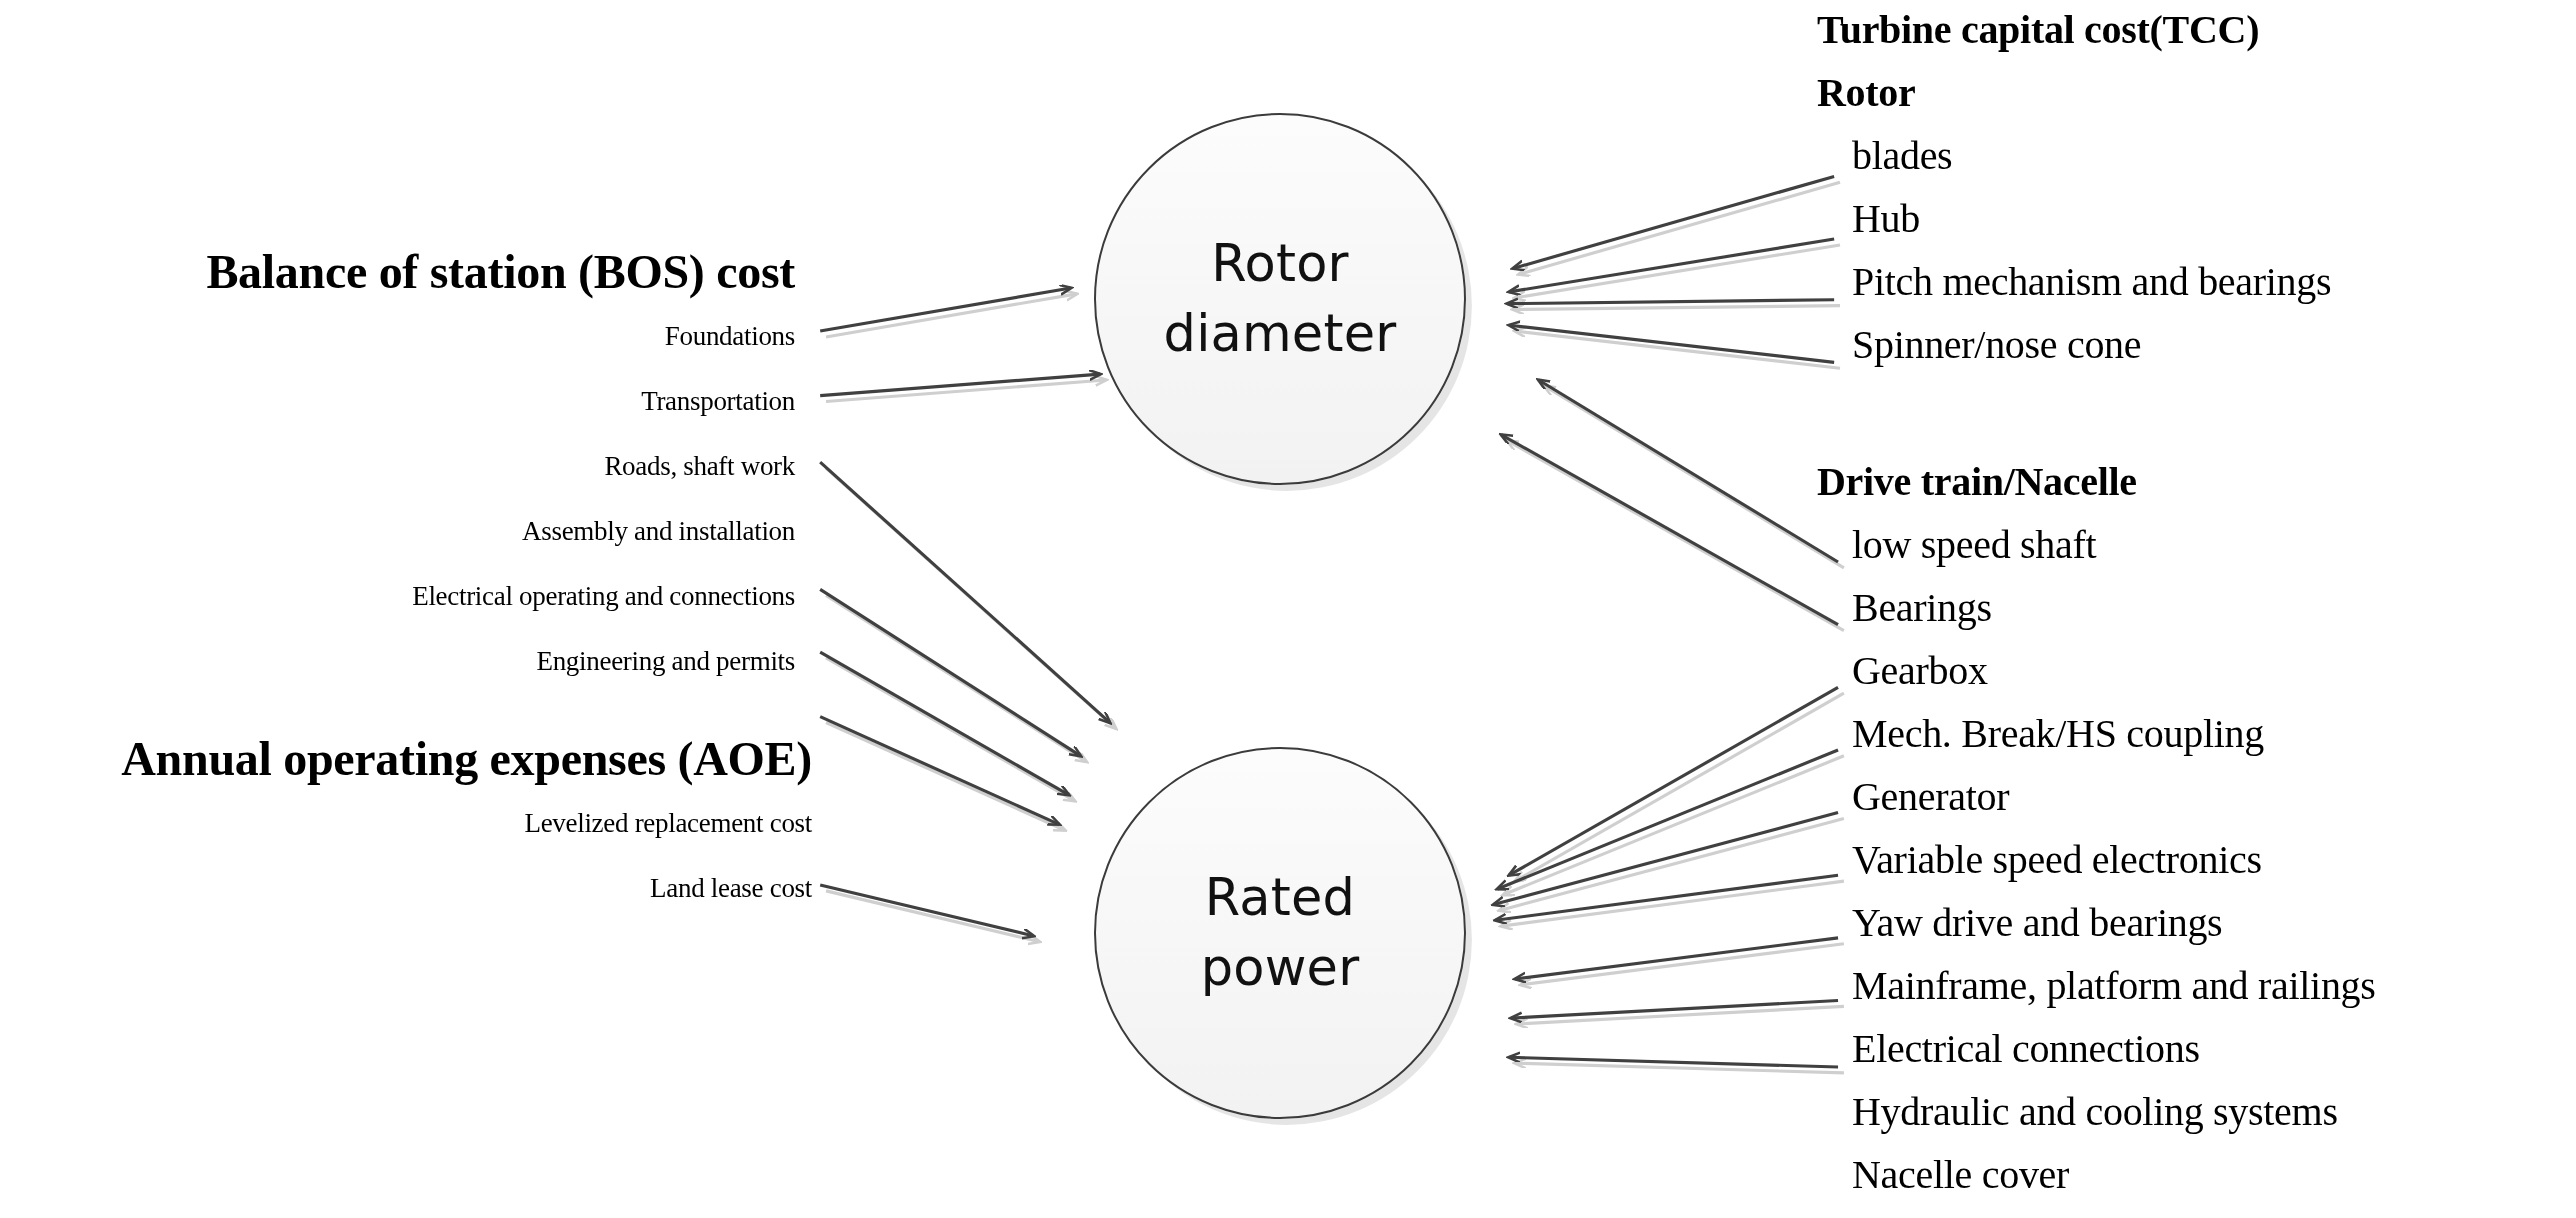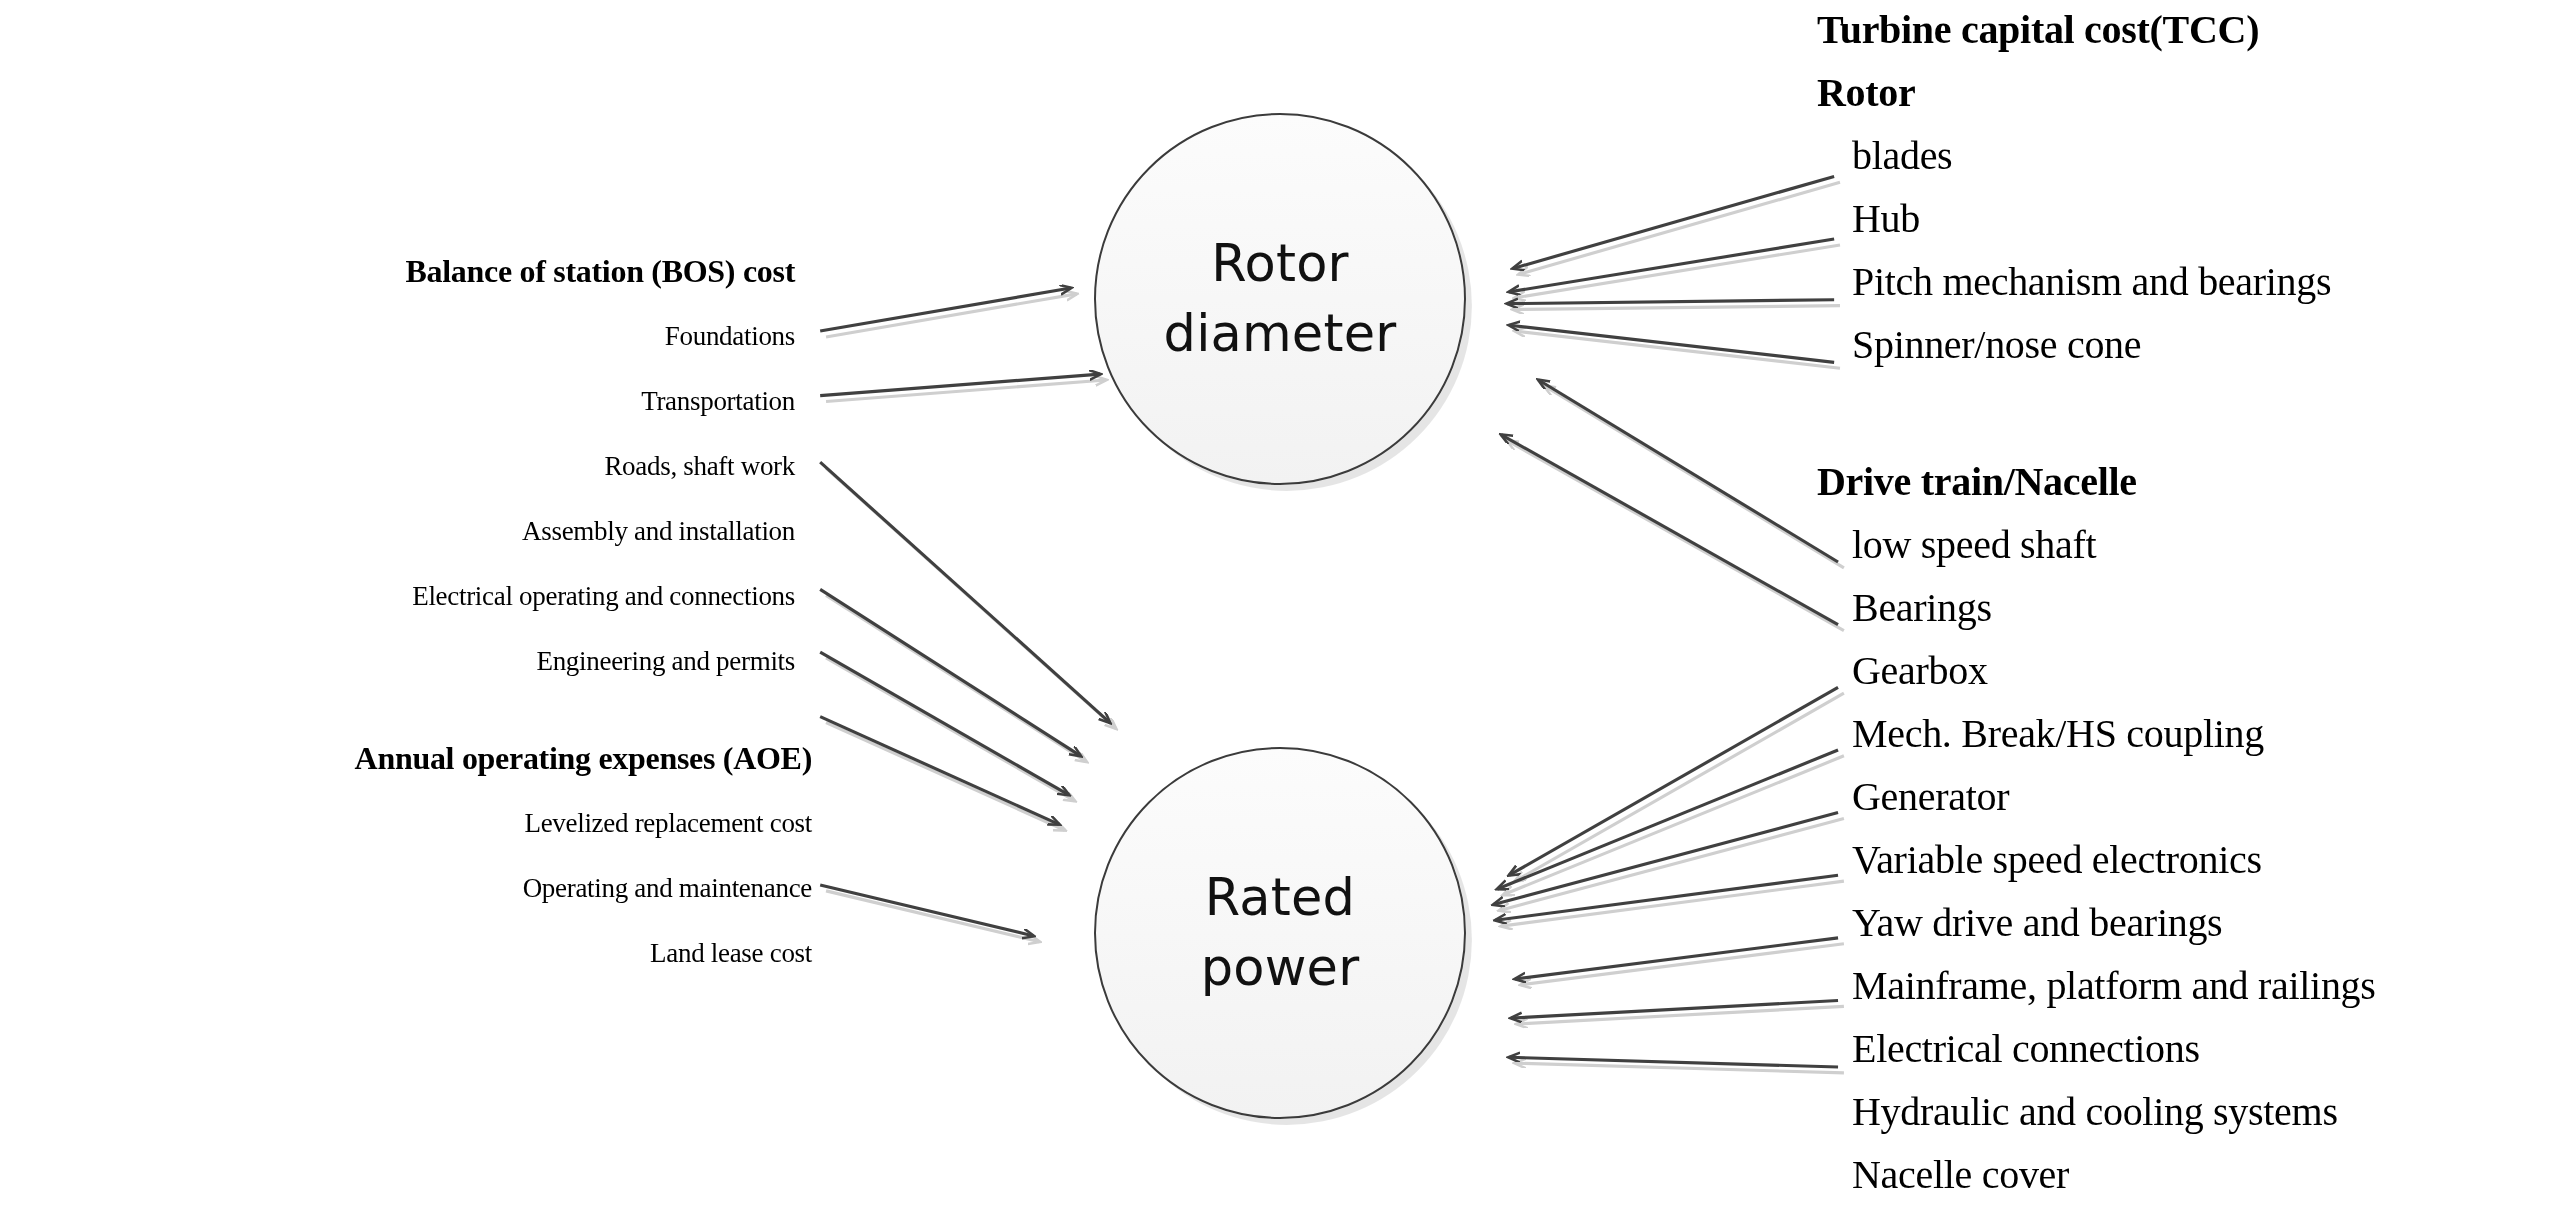--- a/index.html
+++ b/index.html
@@ -23,21 +23,21 @@
   }
   .rightCol{
     position:absolute;
     left:1817px;
     width:773px;
     text-align:left;
     color:#000000;
   }
   .grpHead{
     font-weight:bold;
-    font-size:32px;
+    font-size:48px;
     line-height:65px;
     white-space:nowrap;
     letter-spacing:-0.3px;
   }
   .grpItem{
     font-weight:normal;
     font-size:27px;
     line-height:65px;
     white-space:nowrap;
     letter-spacing:-0.3px;
@@ -176,21 +176,20 @@
     <div class="grpItem">Transportation</div>
     <div class="grpItem">Roads, shaft work</div>
     <div class="grpItem">Assembly and installation</div>
     <div class="grpItem">Electrical operating and connections</div>
     <div class="grpItem">Engineering and permits</div>
   </div>
 
   <div class="leftCol" style="top:726px;margin-left:17px;">
     <div class="grpHead">Annual operating expenses (AOE)</div>
     <div class="grpItem">Levelized replacement cost</div>
-    <div class="grpItem">Operating and maintenance</div>
     <div class="grpItem">Land lease cost</div>
   </div>
 
   <div class="rightCol" style="top:-2px;">
     <div class="grpHead">Turbine capital cost(TCC)</div>
     <div class="grpHead">Rotor</div>
     <div class="grpItem">blades</div>
     <div class="grpItem">Hub</div>
     <div class="grpItem">Pitch mechanism and bearings</div>
     <div class="grpItem">Spinner/nose cone</div>

